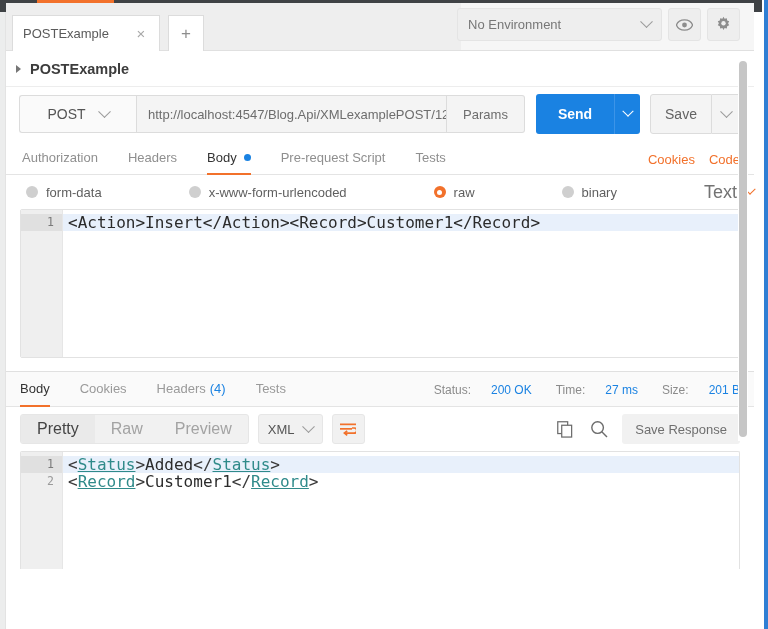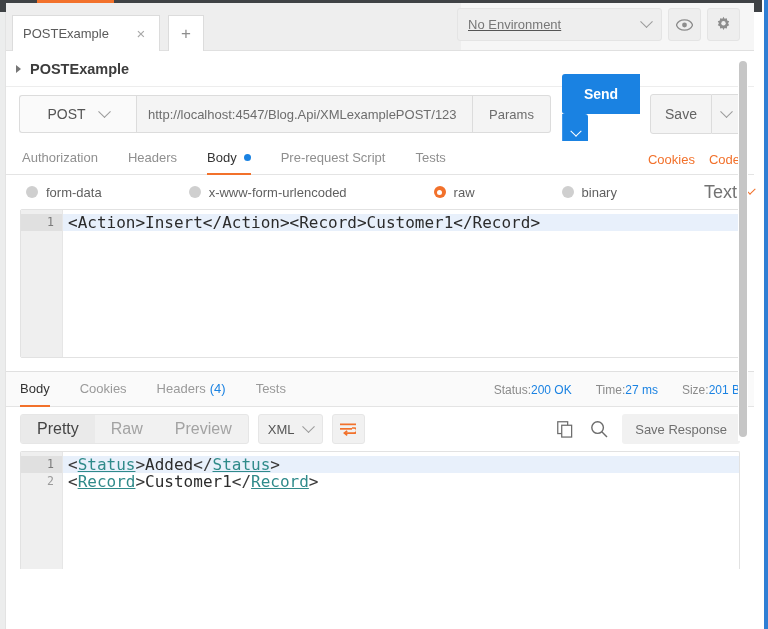--- a/index.html
+++ b/index.html
@@ -111,21 +111,20 @@
     display: flex; align-items: center; gap: 6px;
   }
   .env-select {
     width: 205px; height: 33px;
     background: #eeeeee;
     border: 1px solid #e4e4e4;
     border-radius: 3px;
     display: flex; align-items: center;
     padding: 0 10px;
     cursor: pointer;
-    text-decoration: underline;
   }
   .env-select-label { flex: 1; font-size: 13px; color: #777777; }
   .icon-btn-sq {
     width: 33px; height: 33px;
     background: #eeeeee;
     border: 1px solid #e4e4e4;
     border-radius: 3px;
     display: flex; align-items: center; justify-content: center;
     cursor: pointer;
   }
@@ -189,21 +188,21 @@
   .params-btn {
     width: 78px; height: 38px;
     border: 1px solid #dcdcdc;
     border-left: none;
     background: #f4f4f4;
     border-radius: 0 3px 3px 0;
     display: flex; align-items: center; justify-content: center;
     font-size: 13px; color: #6d6d6d;
     cursor: pointer;
   }
-  .send-group { display: flex; margin-left: 11px; flex-direction: column; }
+  .send-group { display: flex; margin-left: 11px; }
   .send-btn {
     width: 78px; height: 40px;
     background: #1a82e2;
     color: #ffffff;
     font-size: 14px; font-weight: bold;
     display: flex; align-items: center; justify-content: center;
     border-radius: 3px 0 0 3px;
     cursor: pointer;
   }
   .send-caret {
@@ -400,21 +399,21 @@
     height: 2.5px;
     background: #f2712b;
   }
   .count-blue { color: #1a82e2; margin-left: 4px; }
   .res-meta {
     position: absolute; right: 14px; bottom: 9px;
     display: flex; gap: 24px;
     font-size: 12px;
   }
   .meta-k { color: #8b8b8b; }
-  .meta-v { color: #1a82e2; margin-left: 0; }
+  .meta-v { color: #1a82e2; margin-left: 20px; }
 
   
   .restoolbar {
     position: relative;
     height: 44px;
     display: flex; align-items: center;
     padding: 0 14px;
     background: #ffffff;
   }
   .segmented {

